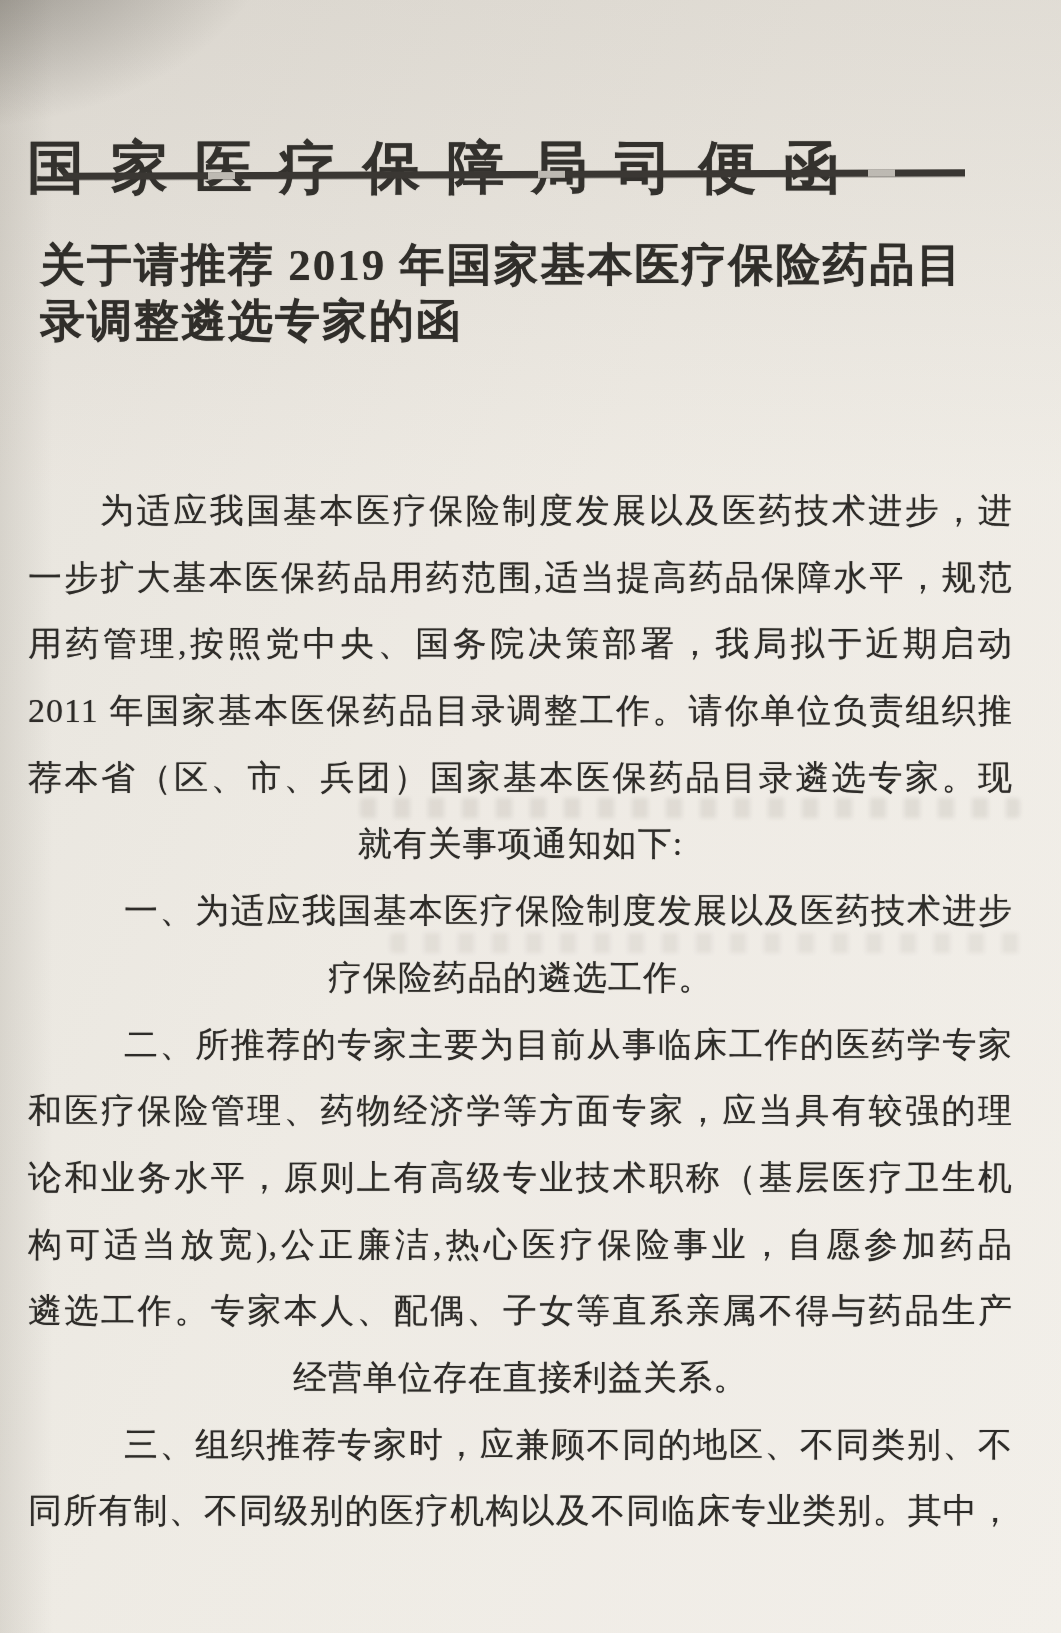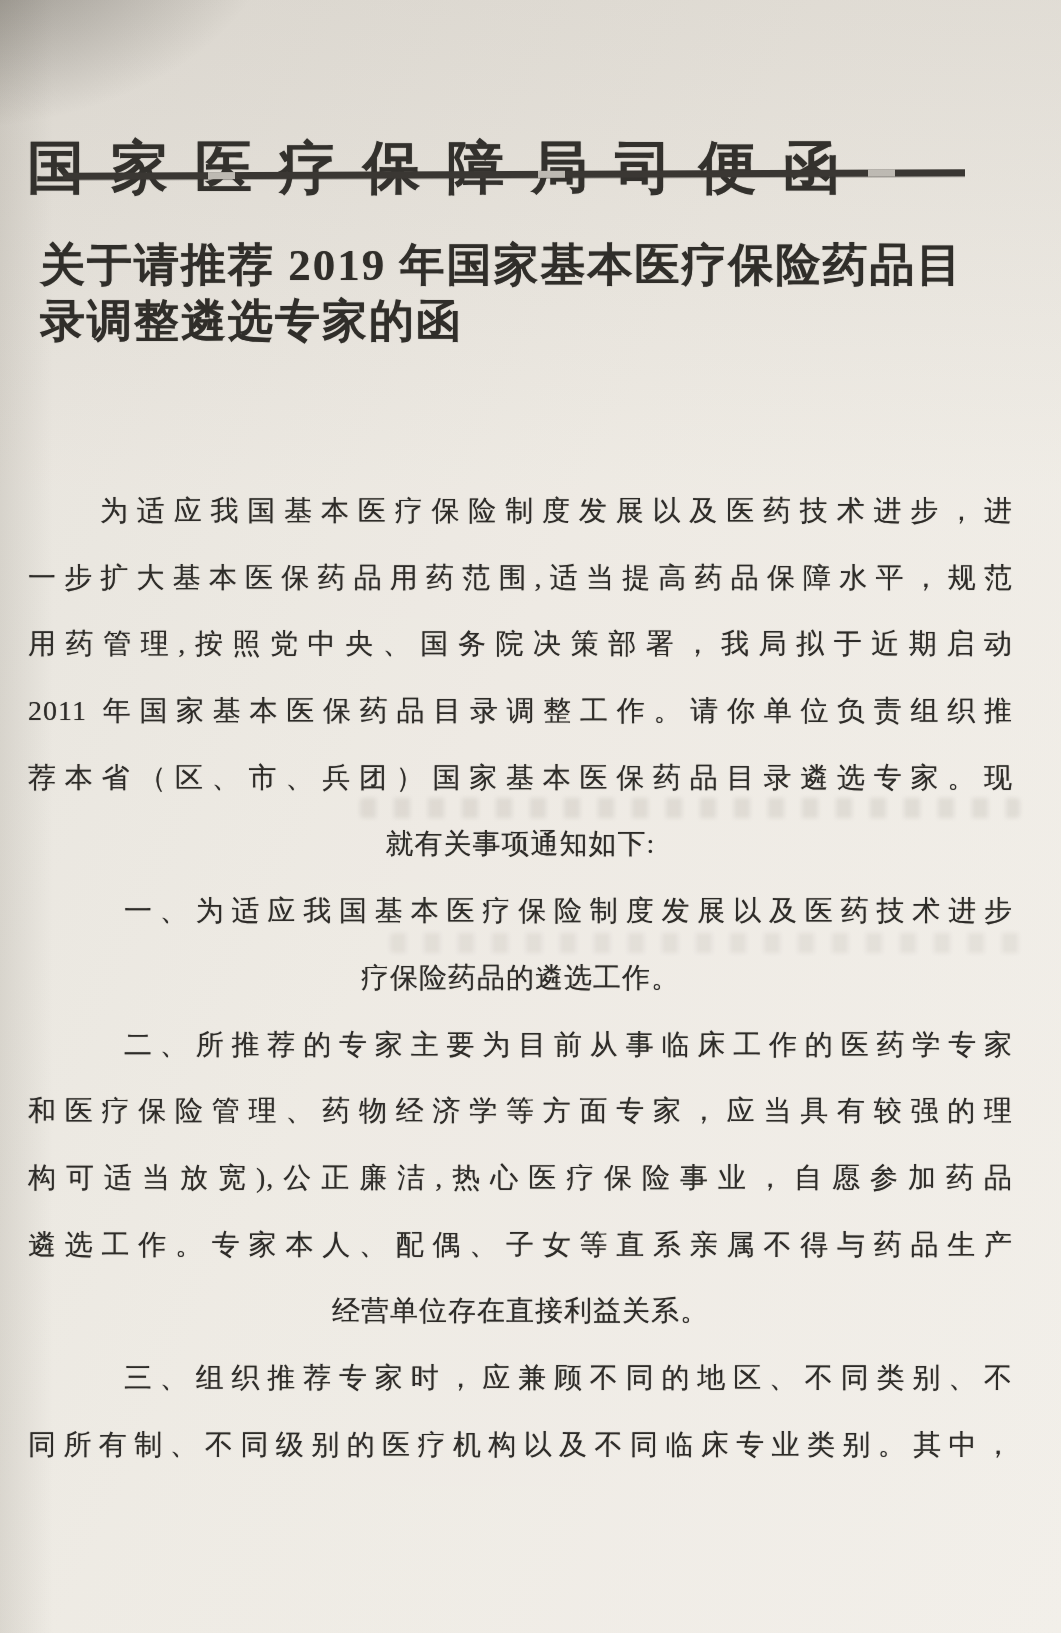--- a/index.html
+++ b/index.html
@@ -41,21 +41,21 @@
     color:#302e2a;
     letter-spacing:2px;
   }
   .salutation{
     position:absolute;top:418px;left:30px;right:30px;
     font-size:35px;font-weight:600;letter-spacing:1px;
     line-height:40px;
   }
   .body-text{
     position:absolute;top:478px;left:28px;width:985px;
-    font-size:28px;letter-spacing:1px;line-height:66.7px;
+    font-size:34px;letter-spacing:1px;line-height:66.7px;
   }
   .bline{ height:66.7px; white-space:nowrap;text-align:center; }
   .j{
     white-space:normal;
     text-align:justify;
     text-align-last:justify;
     text-justify:inter-character;
   }
   .ind1{ text-indent:72px; }
   .ind2{ text-indent:96px; }
@@ -89,20 +89,21 @@
     <div class="bline j ind1">为适应我国基本医疗保险制度发展以及医药技术进步，进</div>
     <div class="bline j">一步扩大基本医保药品用药范围,适当提高药品保障水平，规范</div>
     <div class="bline j">用药管理,按照党中央、国务院决策部署，我局拟于近期启动</div>
     <div class="bline j">2011 年国家基本医保药品目录调整工作。请你单位负责组织推</div>
     <div class="bline j">荐本省（区、市、兵团）国家基本医保药品目录遴选专家。现</div>
     <div class="bline">就有关事项通知如下:</div>
     <div class="bline j ind2">一、为适应我国基本医疗保险制度发展以及医药技术进步</div>
     <div class="bline">疗保险药品的遴选工作。</div>
     <div class="bline j ind2">二、所推荐的专家主要为目前从事临床工作的医药学专家</div>
     <div class="bline j">和医疗保险管理、药物经济学等方面专家，应当具有较强的理</div>
+    <div class="bline j">论和业务水平，原则上有高级专业技术职称（基层医疗卫生机</div>
     <div class="bline j">构可适当放宽),公正廉洁,热心医疗保险事业，自愿参加药品</div>
     <div class="bline j">遴选工作。专家本人、配偶、子女等直系亲属不得与药品生产</div>
     <div class="bline">经营单位存在直接利益关系。</div>
     <div class="bline j ind2">三、组织推荐专家时，应兼顾不同的地区、不同类别、不</div>
     <div class="bline j">同所有制、不同级别的医疗机构以及不同临床专业类别。其中，</div>
   </div>
 
   <div class="smudge smudge-1"></div>
   <div class="smudge smudge-2"></div>
 

